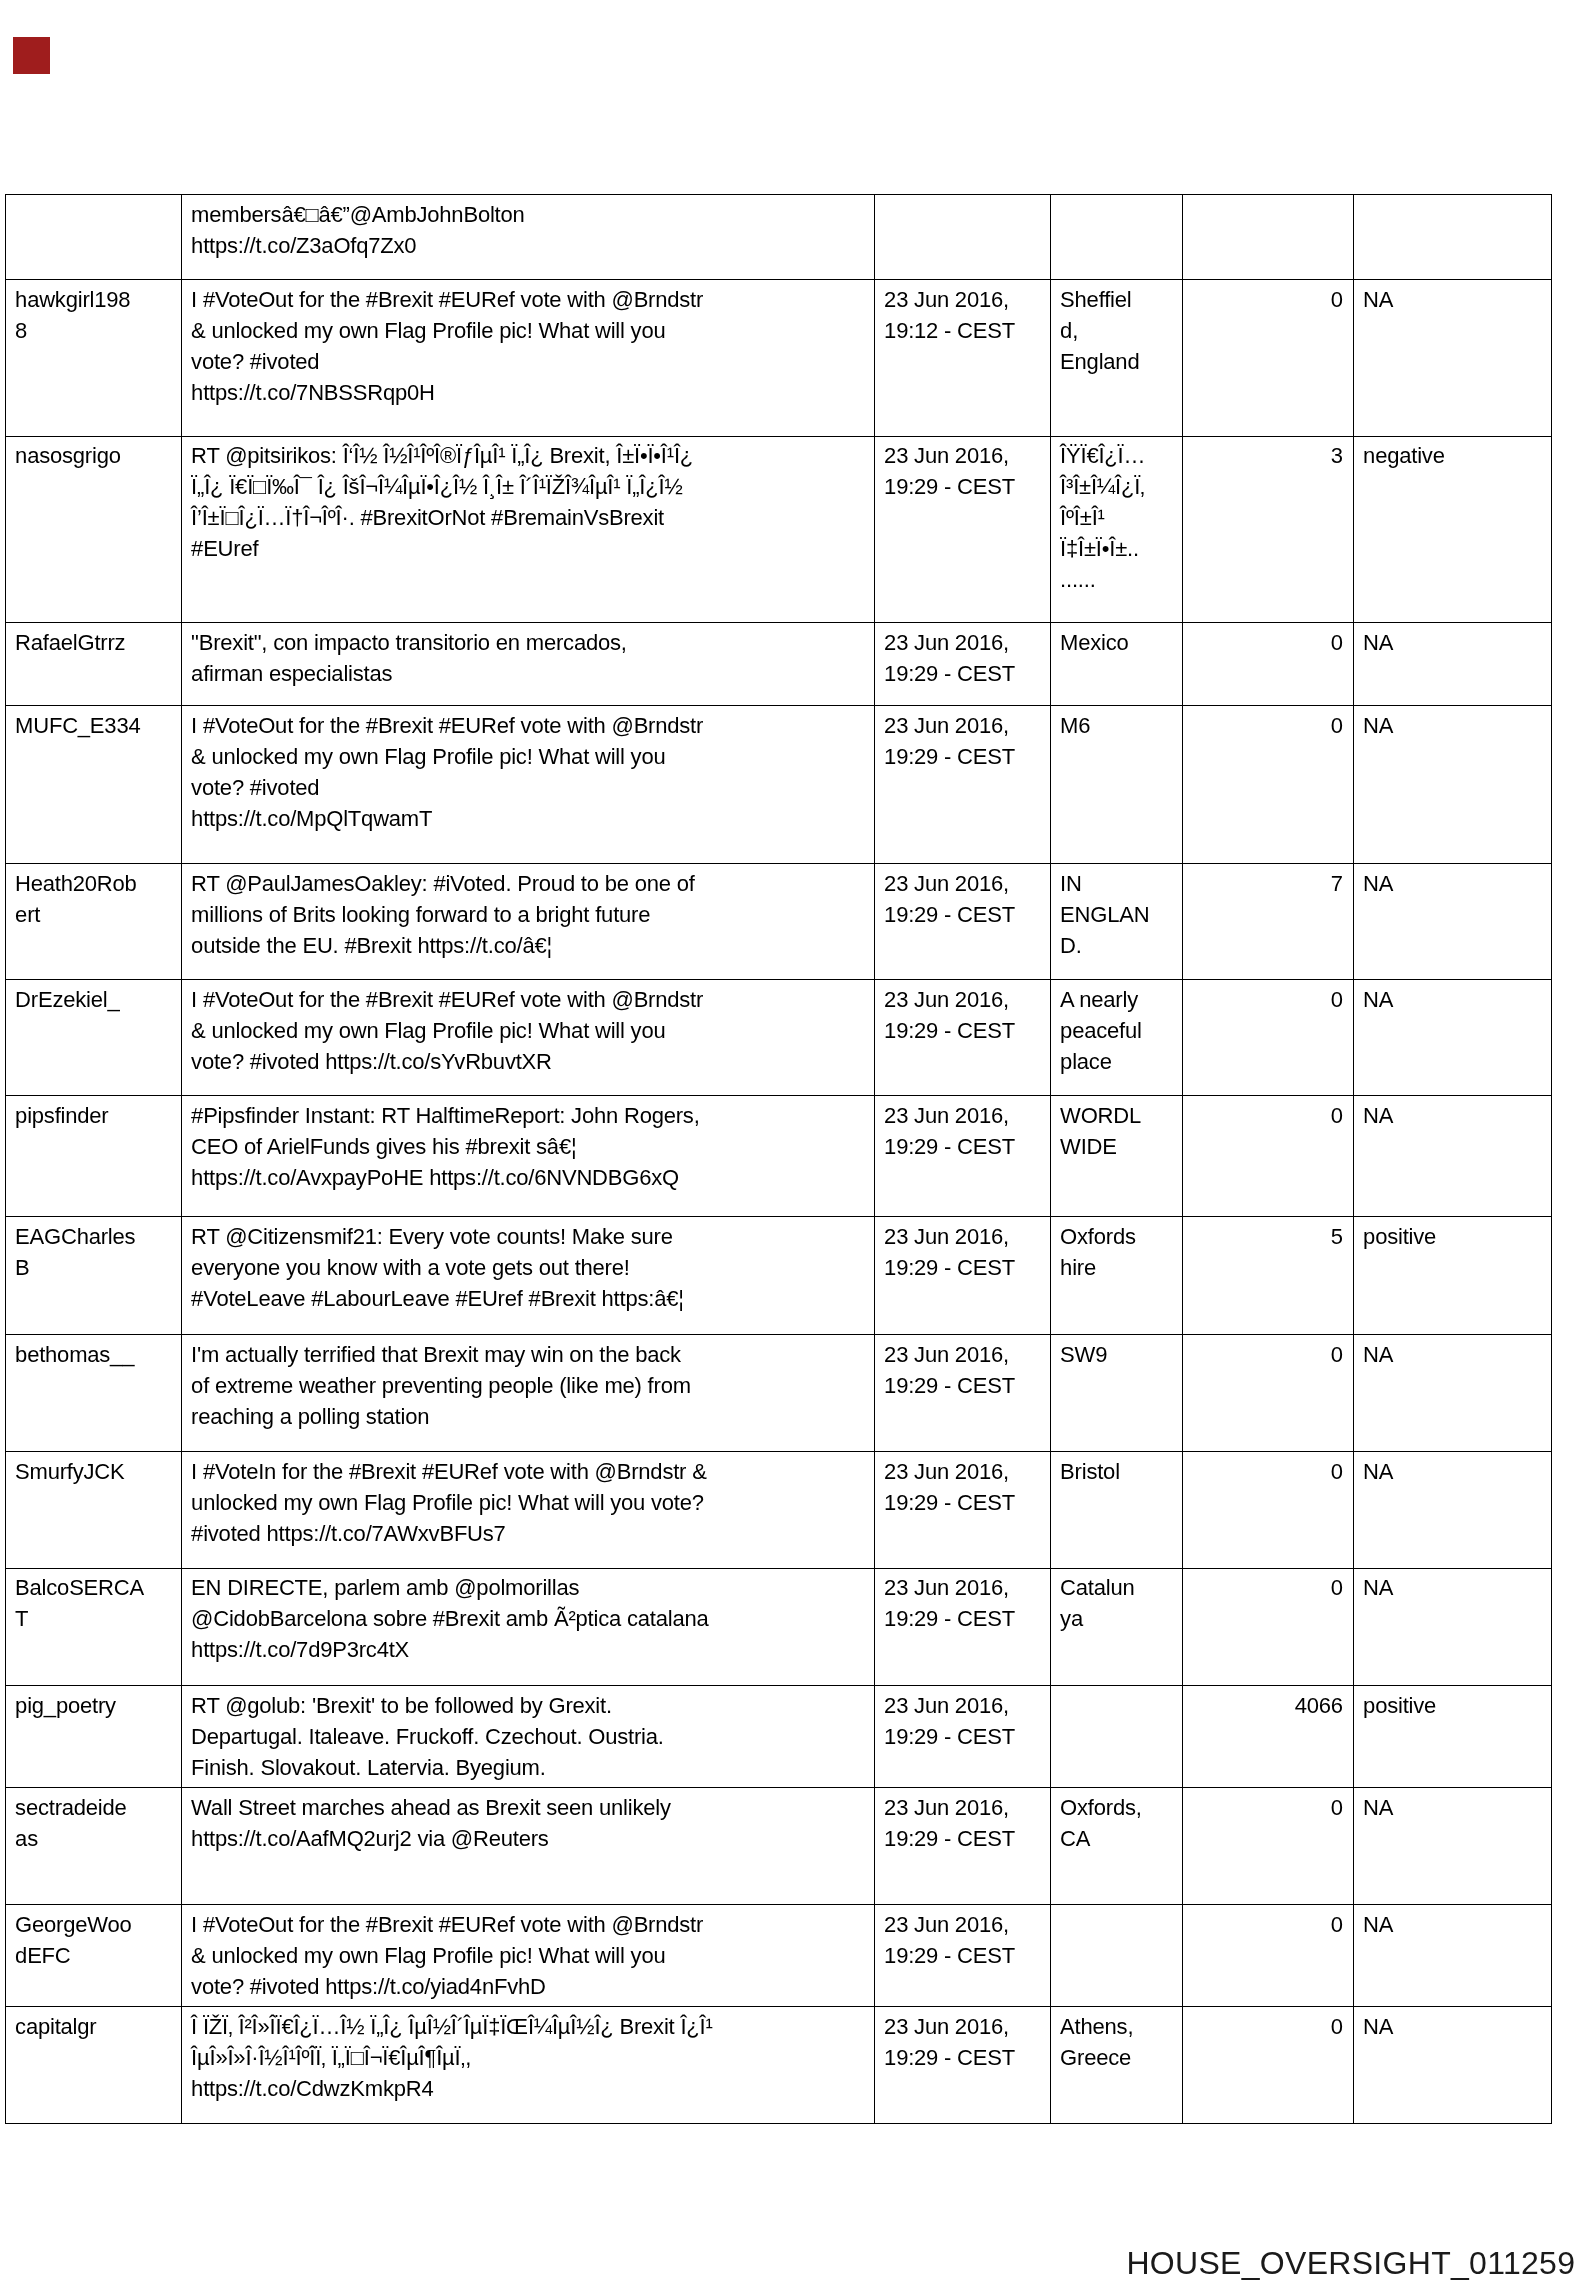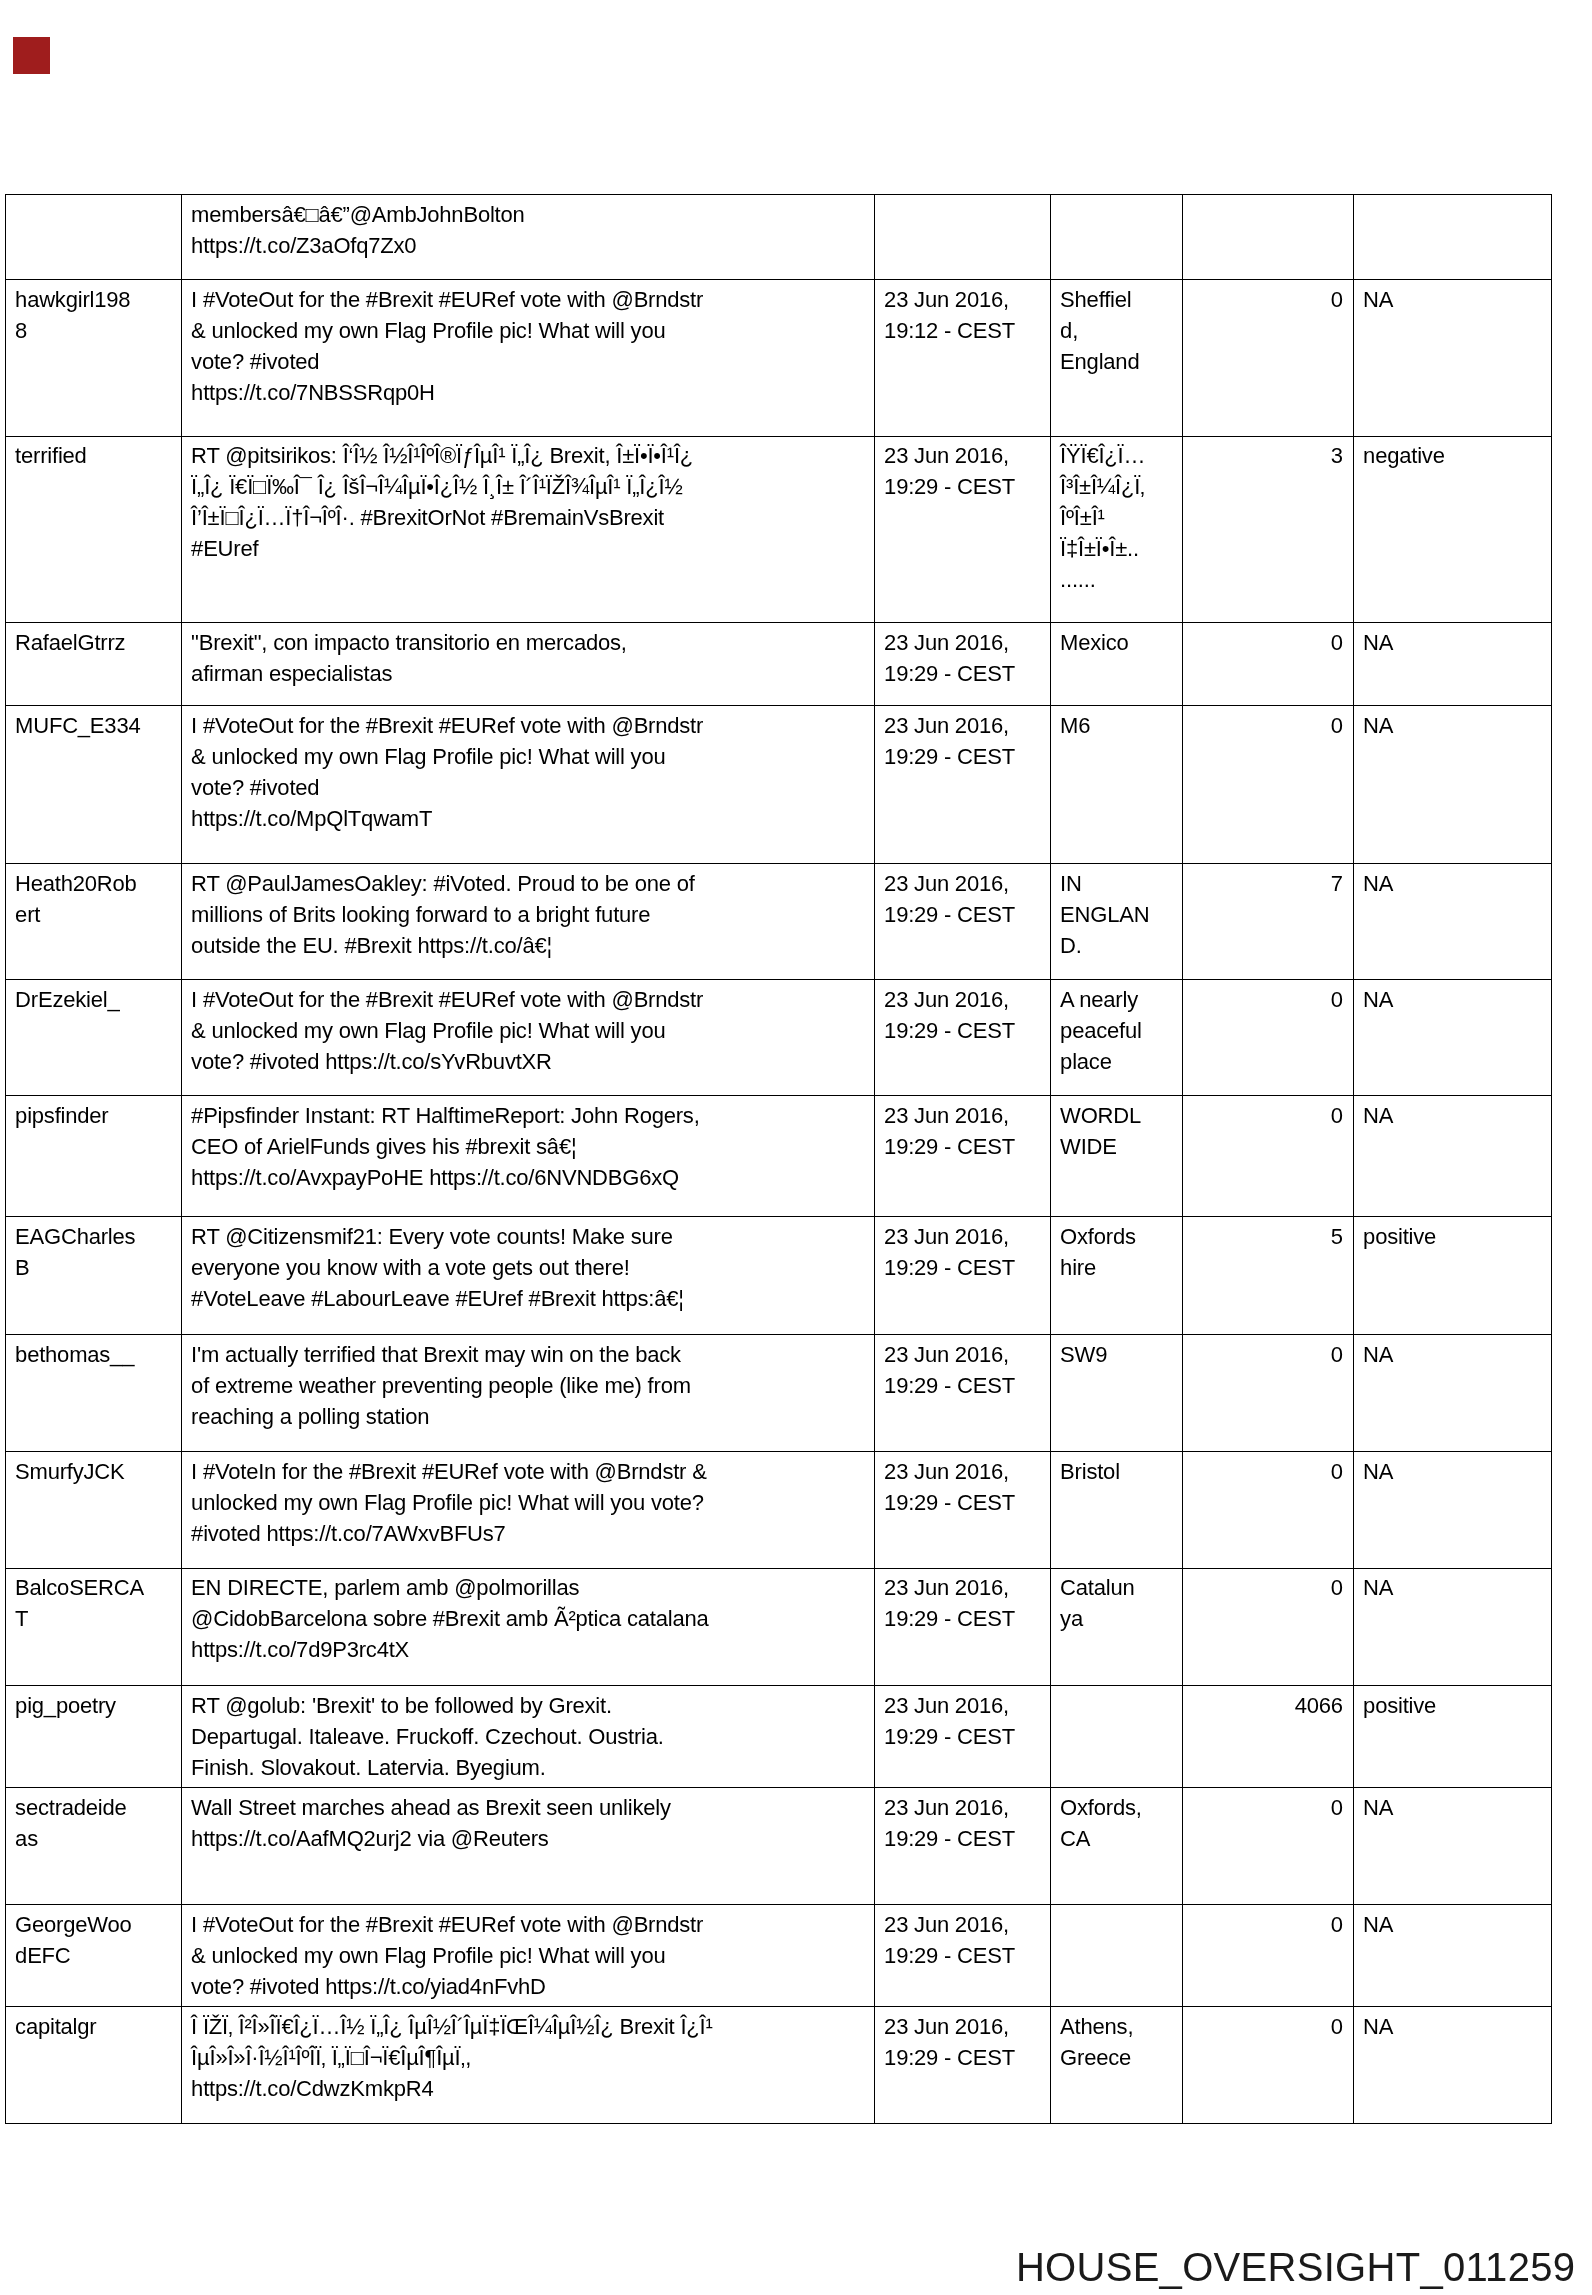--- a/index.html
+++ b/index.html
@@ -35,21 +35,21 @@
   tbody tr:nth-child(10) td{height:108px;}
   tbody tr:nth-child(11) td{height:108px;}
   tbody tr:nth-child(12) td{height:109px;}
   tbody tr:nth-child(13) td{height:74px;}
   tbody tr:nth-child(14) td{height:108px;}
   tbody tr:nth-child(15) td{height:74px;}
   tbody tr:nth-child(16) td{height:108px;}
   tbody tr:nth-child(17) td{height:130px;}
   .page-stamp{
     position:absolute;right:16.7px;top:2245px;
-    font-size:40px;letter-spacing:0.3px;color:#1a1a1a;
+    font-size:32px;letter-spacing:0.3px;color:#1a1a1a;
     font-family:"Liberation Sans",sans-serif;
   }
 </style>
 </head>
 <body>
 
 <div class="red-marker" style="background: rgb(159, 29, 29);"></div>
 
 <table class="tweet-table">
   <colgroup>
@@ -79,21 +79,21 @@
 https://t.co/7NBSSRqp0H</td>
         <td>23 Jun 2016,
 19:12 - CEST</td>
         <td>Sheffiel
 d,
 England</td>
         <td class="count">0</td>
         <td>NA</td>
       </tr>
       <tr>
-        <td>terrified</td>
+        <td>nasosgrigo</td>
         <td>RT @pitsirikos: Î‘Î½ Î½Î¹ÎºÎ®ÏƒÎµÎ¹ Ï„Î¿ Brexit, Î±Ï•Ï•Î¹Î¿
 Ï„Î¿ Ï€Ï□Ï‰Î¯ Î¿ ÎšÎ¬Î¼ÎµÏ•Î¿Î½ Î¸Î± Î´Î¹ÏŽÎ¾ÎµÎ¹ Ï„Î¿Î½
 Î’Î±Ï□Î¿Ï…Ï†Î¬ÎºÎ·. #BrexitOrNot #BremainVsBrexit
 #EUref</td>
         <td>23 Jun 2016,
 19:29 - CEST</td>
         <td>ÎŸÏ€Î¿Ï…
 Î³Î±Î¼Î¿Ï‚
 ÎºÎ±Î¹
 Ï‡Î±Ï•Î±..

